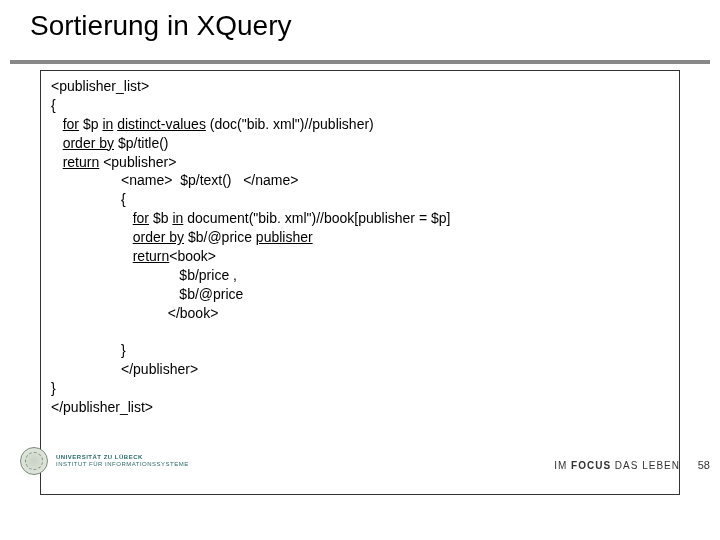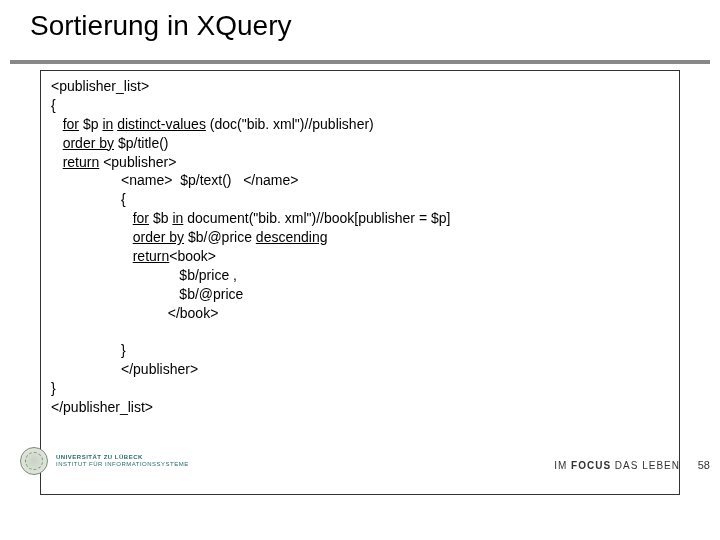--- a/index.html
+++ b/index.html
@@ -104,21 +104,21 @@
   <hr class="hr">
 
   <div class="codebox"><span>&lt;publisher_list&gt;</span>
 <span>{</span>
    <span class="u">for</span><span> $p </span><span class="u">in</span><span> </span><span class="u">distinct-values</span><span> (doc("bib. xml")//publisher)</span>
    <span class="u">order by</span><span> $p/title()</span>
    <span class="u">return</span><span> &lt;publisher&gt;</span>
                   <span>&lt;name&gt;  $p/text()   &lt;/name&gt;</span>
                   <span>{</span>
                      <span class="u">for</span><span> $b </span><span class="u">in</span><span> document("bib. xml")//book[publisher = $p]</span>
-                     <span class="u">order by</span><span> $b/@price </span><span class="u">descending</span>
+                     <span class="u">order by</span><span> $b/@price </span><span class="u">publisher</span>
                      <span class="u">return</span><span>&lt;book&gt;</span>
                                  <span>$b/price ,</span>
                                  <span>$b/@price</span>
                               <span>&lt;/book&gt;</span>
 
                   <span>}</span>
                   <span>&lt;/publisher&gt;</span>
 <span>}</span>
 <span>&lt;/publisher_list&gt;</span></div>
 

